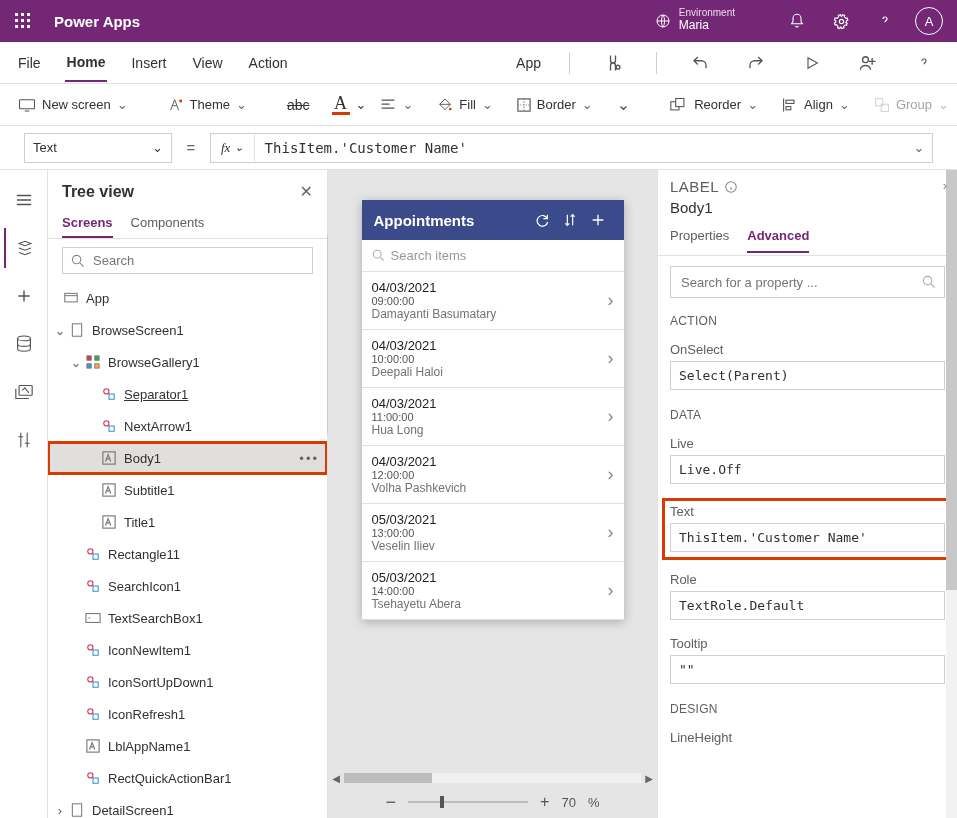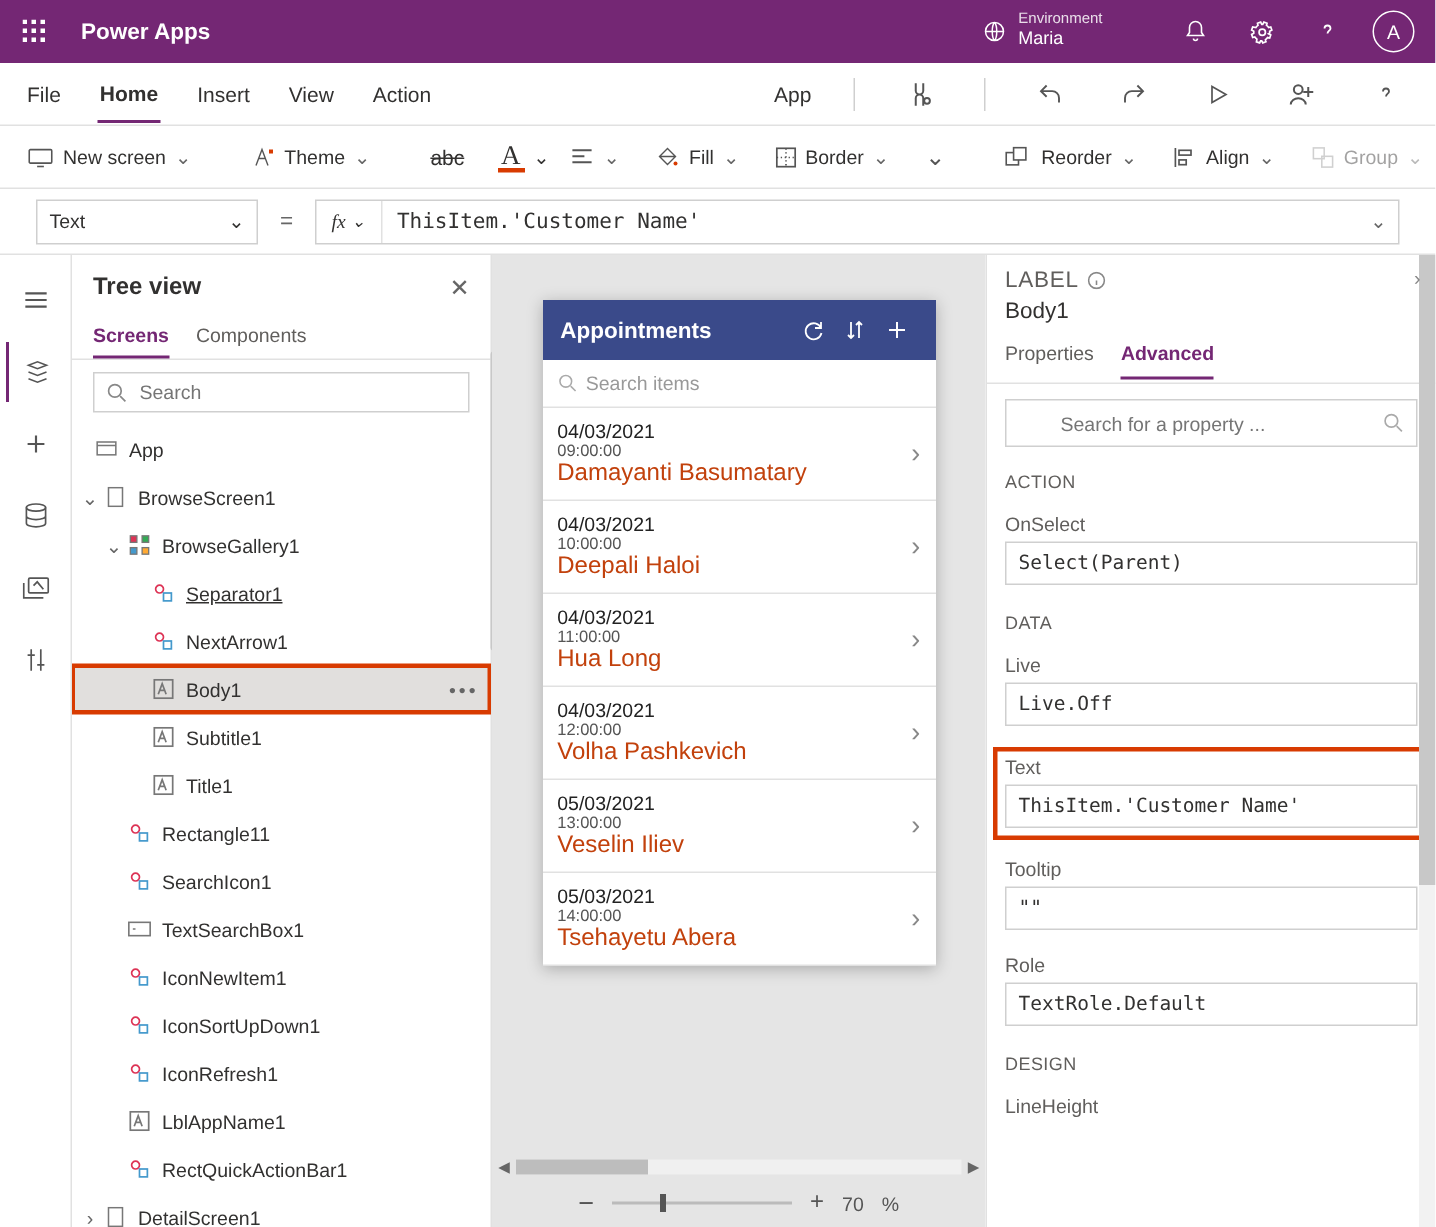--- a/index.html
+++ b/index.html
@@ -87,41 +87,41 @@
   .phone{width:262px;background:#fff;display:flex;flex-direction:column;box-shadow:0 2px 10px rgba(0,0,0,.25);}
   .phdr{height:40px;background:#3a4a8a;color:#fff;display:flex;align-items:center;padding:0 12px;font-size:15px;font-weight:600;}
   .phdr .psp{flex:1;}
   .phdr .picon{width:28px;height:28px;display:flex;align-items:center;justify-content:center;}
   .psearch{height:32px;border-bottom:1px solid var(--border);display:flex;align-items:center;padding:0 10px;gap:6px;color:#999;font-size:13px;}
   .plist{}
   .pitem{border-bottom:1px solid var(--border);padding:8px 10px;display:flex;align-items:center;}
   .pitem .ptxt{flex:1;font-size:12px;}
   .pitem .pdate{font-size:13px;color:#222;}
   .pitem .ptime{font-size:11px;color:#555;}
-  .pitem .pname{font-size:16px;color:#c2410c;}
+  .pitem .pname{font-size:12px;color:#737373;}
   .pitem .parrow{color:#888;font-size:18px;}
   .hscroll{height:16px;display:flex;align-items:center;}
   .hscroll .hbtn{width:16px;text-align:center;color:#666;font-size:10px;}
   .hscroll .htrack{flex:1;height:10px;background:#f0f0f0;position:relative;}
   .hscroll .hthumb{position:absolute;left:0;width:88px;height:10px;background:#bdbdbd;}
   .zoombar{height:32px;display:flex;align-items:center;justify-content:center;gap:12px;color:#555;font-size:13px;}
   .zoombar .ztrack{width:120px;height:2px;background:#bbb;position:relative;}
   .zoombar .zthumb{position:absolute;top:-5px;left:32px;width:4px;height:12px;background:#555;}
 
   
   .rpanel{width:300px;border-left:1px solid var(--border);display:flex;flex-direction:column;background:#fff;position:relative;}
   .rhdr{padding:8px 12px 2px;border-bottom:1px solid var(--border);}
   .rhdr .kind{font-size:15px;color:var(--text-light);letter-spacing:.5px;display:flex;align-items:center;gap:6px;}
   .rhdr .name{font-size:15px;padding:4px 0 8px;}
   .rtabs{display:flex;gap:18px;}
   .rtabs .rt{padding:4px 0 8px;font-size:13px;color:var(--text-light);cursor:pointer;}
   .rtabs .rt.active{color:var(--purple);font-weight:600;border-bottom:2px solid var(--purple);}
   .rsearchrow{padding:10px 12px;}
   .rsearch{border:1px solid var(--border2);height:32px;display:flex;align-items:center;padding:0 8px;color:#888;}
-  .rsearch input{border:0;outline:0;flex:1;font-size:13px;margin-left:26px;}
+  .rsearch input{border:0;outline:0;flex:1;font-size:13px;}
   .rgroup{padding:6px 12px;}
   .rgroup .glabel{font-size:12px;color:var(--text-light);margin-bottom:4px;letter-spacing:.3px;}
   .rfield{margin:4px 12px 12px;}
   .rfield .flabel{font-size:13px;color:var(--text-light);margin-bottom:4px;}
   .rfield .fval{border:1px solid var(--border2);padding:6px 8px;font-family:Consolas,monospace;font-size:13px;min-height:28px;}
   .rpanel .redwrap{outline:3px solid var(--red);outline-offset:-3px;padding-bottom:2px;margin:2px 4px 8px;}
   .rexp{position:absolute;top:8px;right:10px;color:#888;}
   .rsb{position:absolute;right:0;top:0;width:11px;height:100%;background:#f2f2f2;}
   .rsb .rthumb{position:absolute;top:0;width:11px;height:420px;background:#c8c8c8;}
 
@@ -678,27 +678,27 @@
       <div class="flabel">Live</div>
       <div class="fval">Live.Off</div>
     </div>
     <div class="redwrap">
       <div class="rfield" style="margin:6px 8px 6px;">
         <div class="flabel">Text</div>
         <div class="fval">ThisItem.'Customer Name'</div>
       </div>
     </div>
     <div class="rfield">
+      <div class="flabel">Role</div>
+      <div class="fval">TextRole.Default</div>
+    </div>
+    <div class="rfield">
       <div class="flabel">Tooltip</div>
       <div class="fval">""</div>
     </div>
-    <div class="rfield">
-      <div class="flabel">Role</div>
-      <div class="fval">TextRole.Default</div>
-    </div>
 
     <div class="rgroup">
         <div class="glabel">DESIGN</div>
       </div>
     <div class="rfield" style="margin-bottom:0;">
       <div class="flabel">LineHeight</div>
     </div>
   </div>
 </div>
 

